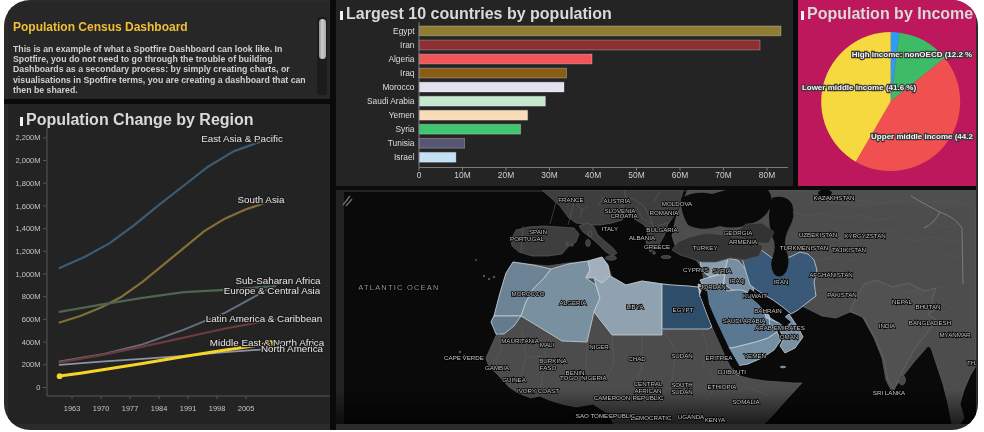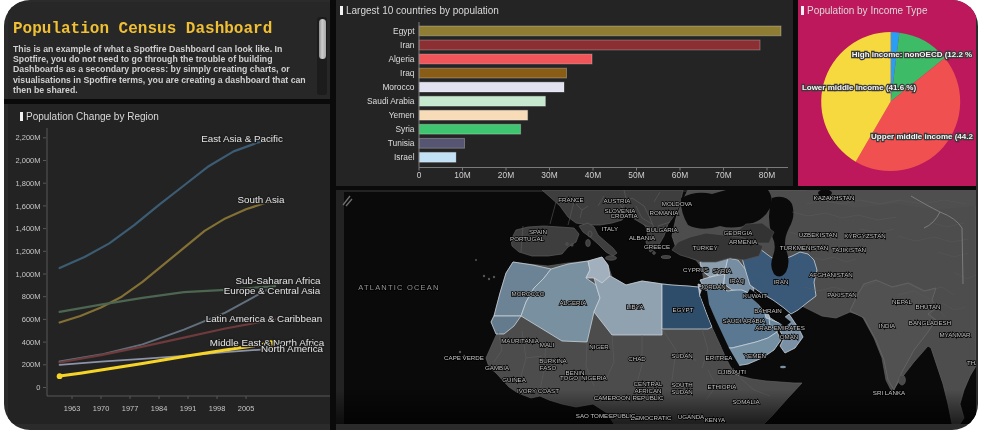--- a/index.html
+++ b/index.html
@@ -2,29 +2,29 @@
 <html><head>
 <meta charset="utf-8">
 <style>
   svg{font-family:"Liberation Sans", sans-serif;}
   html,body{margin:0;padding:0;background:#ffffff;width:984px;height:432px;overflow:hidden;}
   *{box-sizing:border-box;}
   body{font-family:"Liberation Sans", sans-serif;}
   #board{position:absolute;left:4px;top:0px;width:974px;height:430px;background:#2b2b2b;border-radius:26px;overflow:hidden;}
   .panel{position:absolute;background:#262626;}
   .gap{position:absolute;background:#0a0a0a;}
-  .ptitle{position:absolute;font-size:10px;color:#d9d9d9;white-space:nowrap;}
+  .ptitle{position:absolute;font-size:16px;color:#d9d9d9;white-space:nowrap;font-weight:bold;}
   .tick{display:inline-block;width:2.5px;height:9px;background:#f2f2f2;margin-right:3.5px;vertical-align:-1px;}
 </style>
 </head>
 <body>
 <div id="board">
 
   <div class="panel" id="textpanel" style="left:4px;top:2px;width:322px;height:97px;background:#272727;">
-    <div style="position:absolute;left:5px;top:18px;font-size:16px;font-weight:bold;color:#f0bf34;font-family:Liberation Mono, monospace;">Population Census Dashboard</div>
+    <div style="position:absolute;left:5px;top:18px;font-size:12px;font-weight:bold;color:#f0bf34;">Population Census Dashboard</div>
     <div style="position:absolute;left:5px;top:42px;font-size:8.75px;font-weight:bold;color:#cfcfcf;line-height:10.2px;white-space:nowrap;">This is an example of what a Spotfire Dashboard can look like. In<br>Spotfire, you do not need to go through the trouble of building<br>Dashboards as a secondary process: by simply creating charts, or<br>visualisations in Spotfire terms, you are creating a dashboard that can<br>then be shared.</div>
     <div style="position:absolute;left:309px;top:15px;width:10px;height:78px;background:#1c1c1c;border-radius:3px;"></div>
     <div style="position:absolute;left:310.5px;top:17px;width:7px;height:40px;background:linear-gradient(90deg,#8f8f8f,#cdcdcd 45%,#a5a5a5);border-radius:3.5px;"></div>
   </div>
 
   <div class="panel" id="linepanel" style="left:4px;top:104px;width:322px;height:320px;background:#232323;">
     <svg width="322" height="320" viewBox="0 0 322 320" style="position:absolute;left:0;top:0;" xmlns="http://www.w3.org/2000/svg">
       <g stroke="#585858" stroke-width="1" fill="none">
         <path d="M39,24 V292 M39,292 H322"></path>
       </g>

